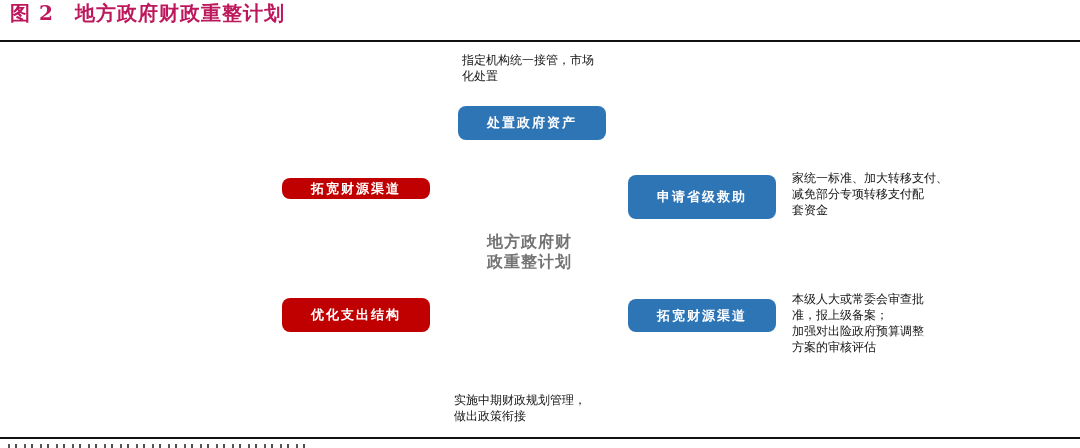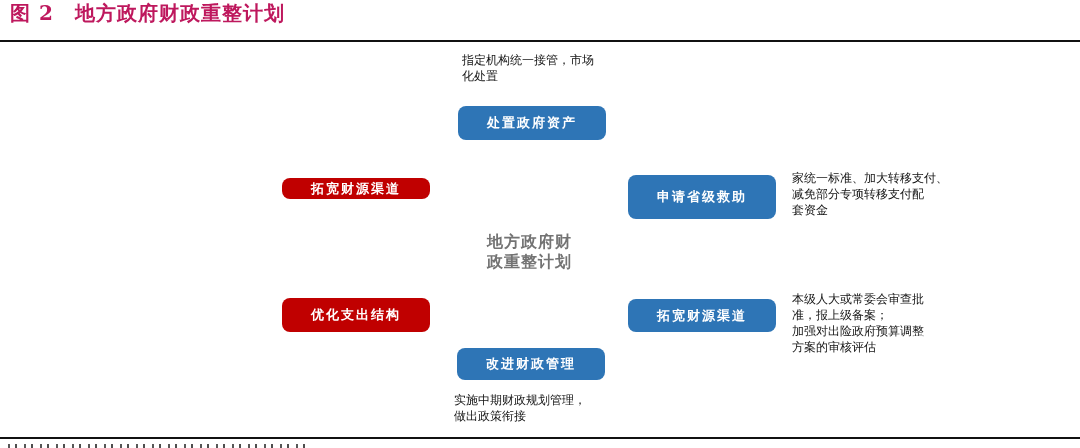--- a/index.html
+++ b/index.html
@@ -104,22 +104,19 @@
   </div>
 
   <div class="node blue" id="box-review">
     <span>拓宽财源渠道</span>
   </div>
   <div class="note" id="note-review">本级人大或常委会审查批
 准，报上级备案；
 加强对出险政府预算调整
 方案的审核评估</div>
 
-  <div class="node blue" id="box-improve">
-    <span>改进财政管理</span>
-  </div>
   <div class="note" id="note-improve">实施中期财政规划管理，
 做出政策衔接</div>
 
   <div class="rule rule-bottom"></div>
   <div class="clipped-source"></div>
 
 </div>
 
 </body></html>

